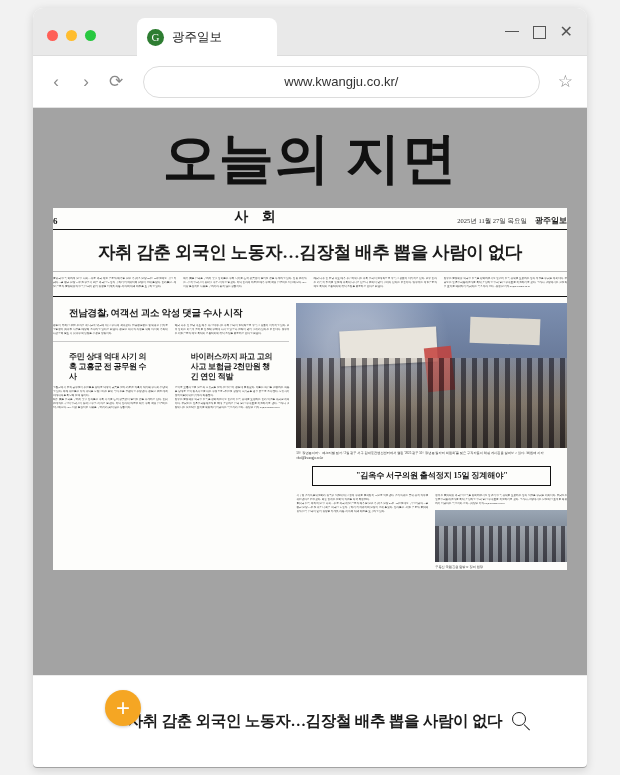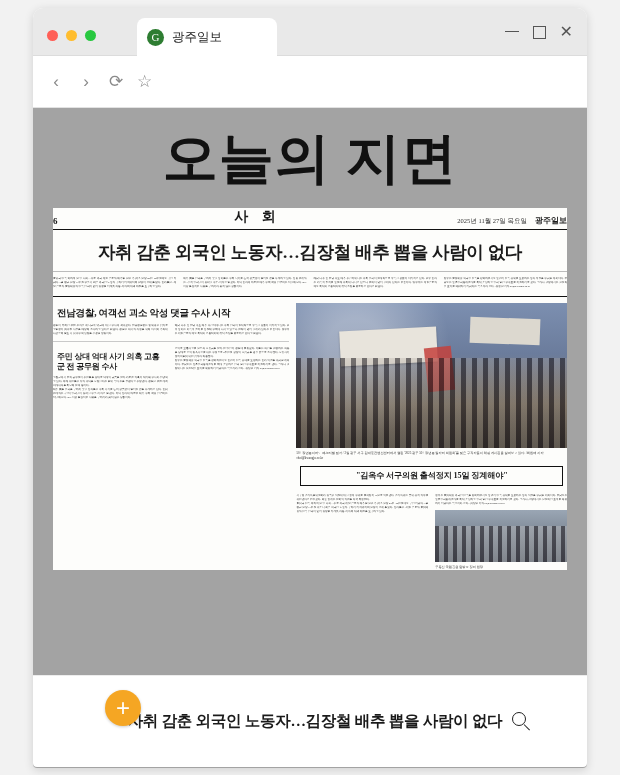--- a/index.html
+++ b/index.html
@@ -170,21 +170,21 @@
     color: #2b2b2b;
     word-break: break-all;
     hyphens: auto;
   }
   .tiny.lead { color: #1a1a1a; }
 
   .sub-rule { border-top: 1.2px solid #111; margin: 7px 0 0; }
   .thin-rule { border-top: 0.6px solid #c9c9c9; margin: 5px 0; }
 
   .sec-head {
-    font-size: 9.5px; font-weight: 700; margin: 5px 4px 4px;
+    font-size: 9.5px; font-weight: 700; margin: 5px 16px 4px;
     letter-spacing: -0.2px; line-height: 1.25;
   }
   .sec-head.sm { font-size: 8px; }
   .sec-head.box {
     border: 1px solid #111;
     padding: 4px 5px;
     font-size: 8.2px;
     text-align: center;
   }
 
@@ -313,20 +313,23 @@
         <div class="underscore"></div>
         <div class="sq"></div>
         <span>✕</span>
       </div>
     </div>
 
     <div class="toolbar">
       <div class="navbtn">‹</div>
       <div class="navbtn">›</div>
       <div class="reload">⟳</div>
+      <div class="urlbar">
+        <span title="검색 또는 주소 입력">www.kwangju.co.kr/</span>
+      </div>
       <div class="star">☆</div>
     </div>
 
     <div class="page">
 
       <div class="page-hero">
         <h1>오늘의 지면</h1>
       </div>
 
       <div class="paper">
@@ -375,20 +378,21 @@
 
             <div class="thin-rule"></div>
 
             <div class="cols" style="padding-top:0">
               <div class="col">
                 <div class="sec-head sm">주민 상대 억대 사기 의혹 고흥군 전 공무원 수사</div>
                 <div class="tiny">고흥군에서 전직 공무원이 주민들을 상대로 억대의 금품을 받아 가로챈 의혹이 제기돼 수사가 진행되고 있다. 피해 주민들은 투자 수익을 보장한다는 말에 속아 돈을 건넸다고 주장했다. 경찰은 관련 계좌 거래내역을 확보해 분석 중이다.</div>
                 <div class="tiny">배추 뽑을 인력을 구하지 못한 농가들은 수확 시기를 놓쳐 상품성이 떨어질 것을 우려하고 있다. 농협 관계자는 "산지 인력난이 심각한 수준"이라고 말했다. 지역 농가에 따르면 배추 수확 작업 인건비는 지난해보다 30% 이상 올랐지만 사람을 구하기가 쉽지 않은 상황이다.</div>
               </div>
               <div class="col">
+                <div class="sec-head sm">바이러스까지 파고 고의사고 보험금 2천만원 챙긴 연인 적발</div>
                 <div class="tiny">고의로 교통사고를 일으켜 보험금을 받아 챈 연인이 경찰에 붙잡혔다. 이들은 차선을 변경하는 차량을 상대로 고의 접촉사고를 내는 수법으로 2천만원 상당의 보험금을 챙긴 것으로 조사됐다. 보험사기방지특별법 위반 혐의가 적용됐다.</div>
                 <div class="tiny">정부는 불법체류 외국인 단속을 강화하면서도 농번기 단속 유예를 요청하는 농가 의견을 수렴할 계획이다. 전남도는 농촌인력중개센터를 확대 운영하고 인력 알선 수수료를 지원하기로 했다. 그러나 현장에서는 실질적인 효과를 체감하기 어렵다는 목소리가 크다. /김정일 기자 kji@kwangju.co.kr</div>
               </div>
             </div>
           </div>
 
           <div class="right">
             <div class="photo">
               <div class="banner"></div>
               <div class="banner2"></div>

